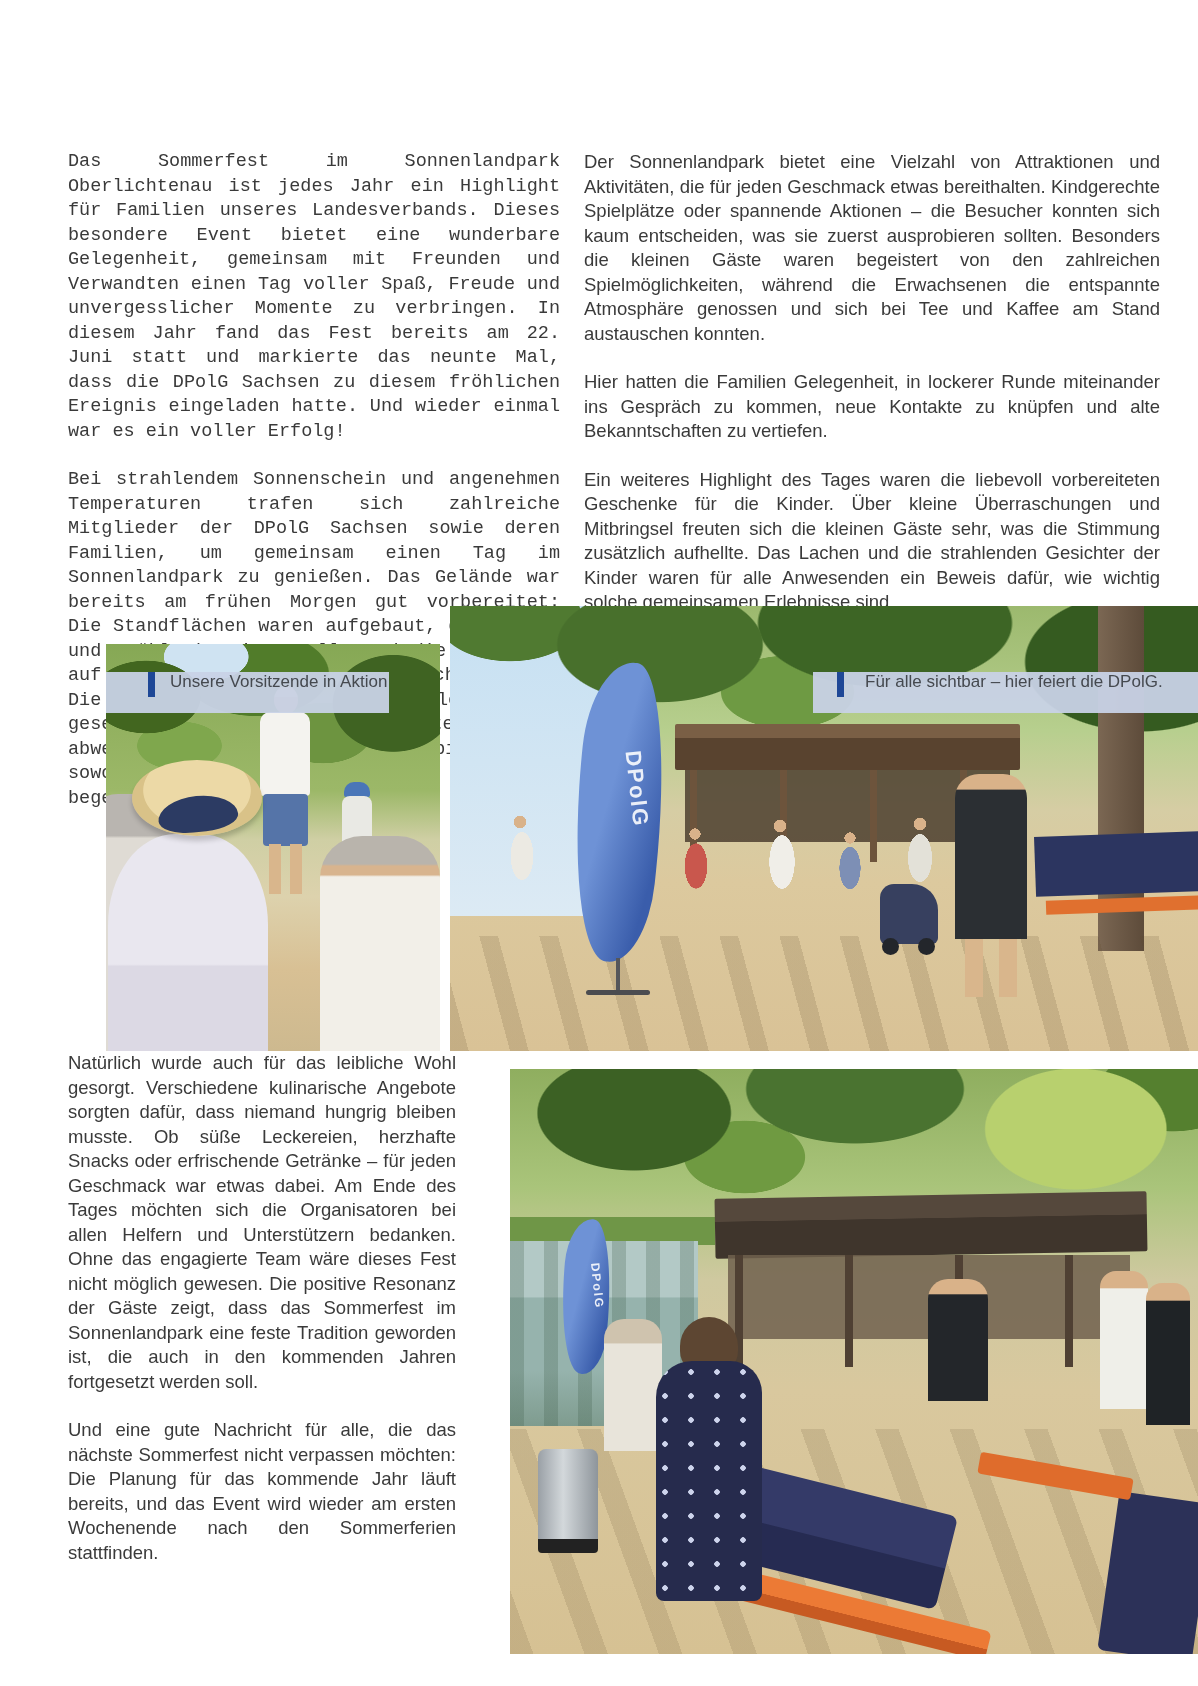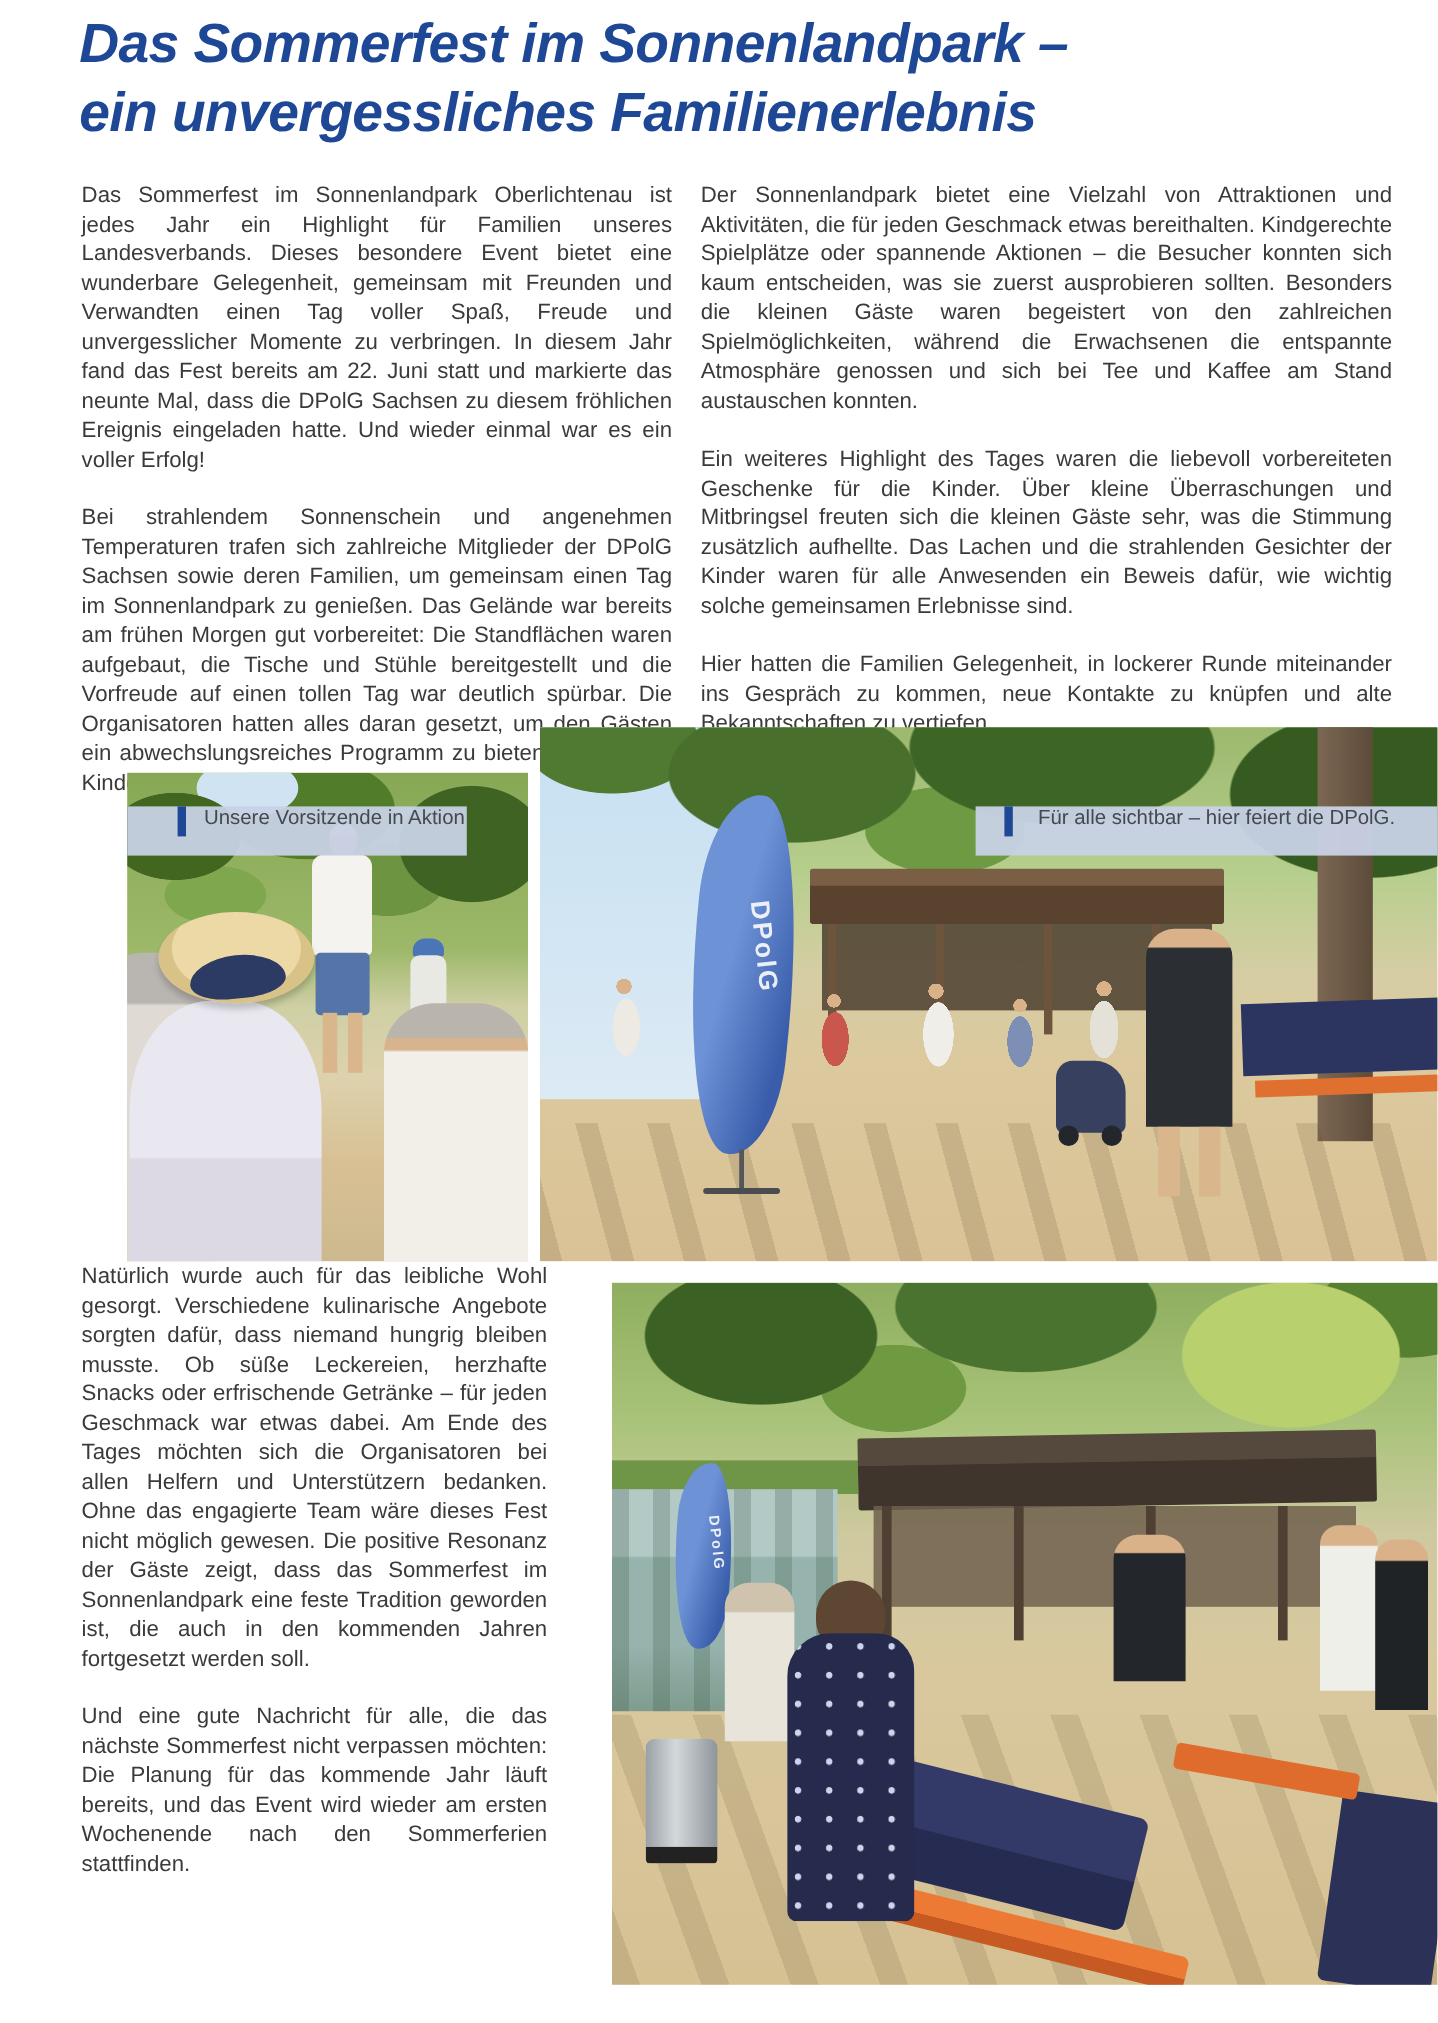--- a/index.html
+++ b/index.html
@@ -7,21 +7,21 @@
         font-family:"Liberation Sans",sans-serif;}
   
   .headline{position:absolute;left:66px;top:8px;width:1000px;margin:0;
     font-family:"Liberation Sans",sans-serif;font-style:italic;font-weight:bold;
     font-size:46px;line-height:57px;letter-spacing:-.5px;color:#1e4796;}
   
   .col{position:absolute;font-size:18.5px;line-height:24.5px;color:#3a3a3a;
        text-align:justify;}
   .col p{margin:0 0 24px 0;}
   .col p:last-child{margin-bottom:0;}
-  .col1{left:68px;top:150px;width:492px;}
+  .col1{left:68px;top:150px;width:492px;font-family:Liberation Mono, monospace;}
   .col2{left:584px;top:150px;width:576px;}
   .col3{left:68px;top:1051px;width:388px;}
   .closing-intro{margin-bottom:0 !important;text-align:left !important;}
   
   .ph{position:absolute;overflow:hidden;background:#d8c7a0;}
   .ph div,.ph span{position:absolute;}
   
   .cap{position:absolute;z-index:30;background:rgba(200,210,230,.95);
        display:flex;align-items:flex-start;font-size:17px;color:#45494f;white-space:nowrap;}
   .cap .bar{position:static;display:inline-block;width:7px;height:25px;background:#1e4796;flex:0 0 auto;}
@@ -145,31 +145,30 @@
   .p3-table-navy2{left:598px;top:428px;width:95px;height:160px;border-radius:6px;
     background:#2c3158;transform:rotate(8deg);}
   .p3-shadows{left:0;top:360px;width:100%;height:225px;
     background:repeating-linear-gradient(70deg,rgba(90,70,40,.14) 0 22px,transparent 22px 70px);}
 </style>
 </head>
 <body>
 
 <div class="page">
 
-  <h1 class="headline"><span>Das Sommerfest im Sonnenlandpark –</span><br><span>ein unvergessliches Familienerlebnis</span></h1>
 
   <div class="col col1">
     <p>Das Sommerfest im Sonnenlandpark Oberlichtenau ist jedes Jahr ein Highlight für Familien unseres Landesverbands. Dieses besondere Event bietet eine wunderbare Gelegenheit, gemeinsam mit Freunden und Verwandten einen Tag voller Spaß, Freude und unvergesslicher Momente zu verbringen. In diesem Jahr fand das Fest bereits am 22. Juni statt und markierte das neunte Mal, dass die DPolG Sachsen zu diesem fröhlichen Ereignis eingeladen hatte. Und wieder einmal war es ein voller Erfolg!</p>
     <p>Bei strahlendem Sonnenschein und angenehmen Temperaturen trafen sich zahlreiche Mitglieder der DPolG Sachsen sowie deren Familien, um gemeinsam einen Tag im Sonnenlandpark zu genießen. Das Gelände war bereits am frühen Morgen gut vorbereitet: Die Standflächen waren aufgebaut, die Tische und Stühle bereitgestellt und die Vorfreude auf einen tollen Tag war deutlich spürbar. Die Organisatoren hatten alles daran gesetzt, um den Gästen ein abwechslungsreiches Programm zu bieten, das sowohl Kinder als auch Erwachsene begeisterte.</p>
   </div>
 
   <div class="col col2">
     <p>Der Sonnenlandpark bietet eine Vielzahl von Attraktionen und Aktivitäten, die für jeden Geschmack etwas bereithalten. Kindgerechte Spielplätze oder spannende Aktionen – die Besucher konnten sich kaum entscheiden, was sie zuerst ausprobieren sollten. Besonders die kleinen Gäste waren begeistert von den zahlreichen Spielmöglichkeiten, während die Erwachsenen die entspannte Atmosphäre genossen und sich bei Tee und Kaffee am Stand austauschen konnten.</p>
+    <p>Hier hatten die Familien Gelegenheit, in lockerer Runde miteinander ins Gespräch zu kommen, neue Kontakte zu knüpfen und alte Bekanntschaften zu vertiefen.</p>
     <p>Ein weiteres Highlight des Tages waren die liebevoll vorbereiteten Geschenke für die Kinder. Über kleine Überraschungen und Mitbringsel freuten sich die kleinen Gäste sehr, was die Stimmung zusätzlich aufhellte. Das Lachen und die strahlenden Gesichter der Kinder waren für alle Anwesenden ein Beweis dafür, wie wichtig solche gemeinsamen Erlebnisse sind.</p>
-    <p>Hier hatten die Familien Gelegenheit, in lockerer Runde miteinander ins Gespräch zu kommen, neue Kontakte zu knüpfen und alte Bekanntschaften zu vertiefen.</p>
   </div>
 
   <figure class="ph" id="ph1">
     <div class="p1-canopy"></div>
     <div class="p1-grey-lady"></div>
     <div class="p1-cw-head"></div>
     <div class="p1-cw-body"></div>
     <div class="p1-cw-shorts"></div>
     <div class="p1-cw-leg1"></div>
     <div class="p1-cw-leg2"></div>

